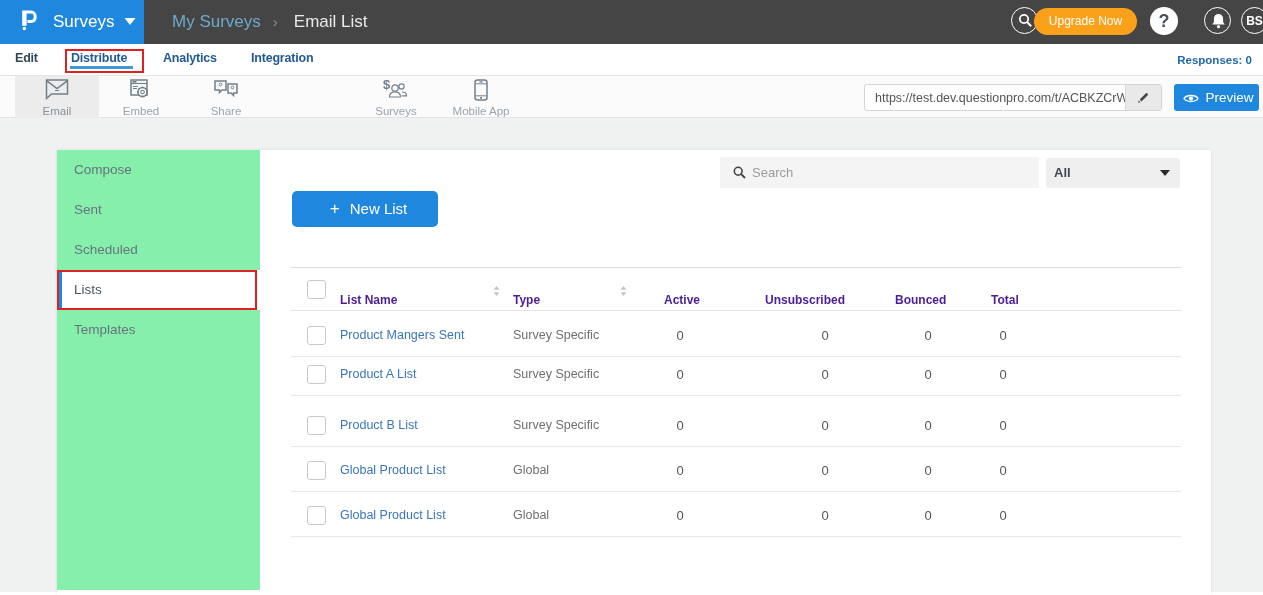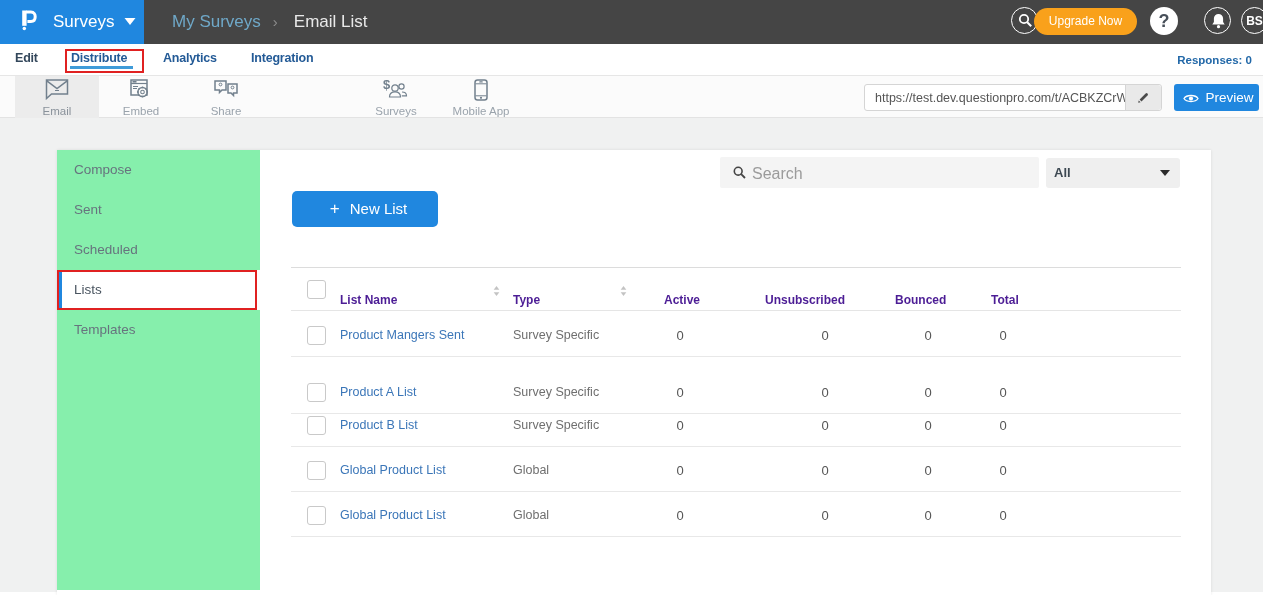--- a/index.html
+++ b/index.html
@@ -50,21 +50,21 @@
     box-shadow:0 0 3px rgba(0,0,0,0.10); }
   #sidebar { position:absolute; left:0; top:0; width:203px; height:440px; background:#86efac; }
   .sideitem { position:absolute; left:0; width:203px; height:40px; font-size:13.5px; color:#67737E;
     line-height:40px; padding-left:17px; }
   #side-lists { background:#fff; color:#4A5560; }
   #side-lists .bluebar { position:absolute; left:0; top:0; width:5px; height:40px; background:#2087DF; }
   #lists-redbox { position:absolute; left:0; top:120px; width:200px; height:40px; border:2px solid #E02121; }
   
   #searchbox { position:absolute; left:663px; top:7px; width:319px; height:31px; background:#F4F4F4;
     border-radius:2px; }
-  #searchbox .ph { position:absolute; left:32px; top:8px; font-size:16px; color:#9B9B9B;text-align:right; }
+  #searchbox .ph { position:absolute; left:32px; top:8px; font-size:13px; color:#9B9B9B;text-align:right; }
   #allbox { position:absolute; left:989px; top:8px; width:134px; height:30px; background:#EFEFEF;
     border-radius:3px; font-size:13px; color:#3D4852; font-weight:bold; line-height:30px; padding-left:8px; }
   #allbox .caret { position:absolute; right:10px; top:12px; width:0; height:0;
     border-left:5px solid transparent; border-right:5px solid transparent; border-top:6px solid #2b2b2b; }
   #newlist { position:absolute; left:235px; top:41px; width:146px; height:36px; background:#2087DF;
     border-radius:5px; color:#fff; font-size:15px; text-align:center; line-height:36px; text-indent:7px; }
   
   #table { position:absolute; left:234px; top:117px; width:890px; }
   .hrow { position:absolute; left:0; top:0; width:890px; height:44px; border-top:1px solid #dcdcdc;
     border-bottom:1px solid #e5e5e5; }
@@ -241,21 +241,21 @@
     </div>
     <div class="trow" style="top:45px">
       <div class="cb" style="top:14px"></div>
       <span class="lname">Product Mangers Sent</span>
         <span class="ltype">Survey Specific</span>
       <span class="num" style="left:389px">0</span>
         <span class="num" style="left:534px">0</span>
       <span class="num" style="left:637px">0</span>
         <span class="num" style="left:712px">0</span>
     </div>
-    <div class="trow" style="top:102px">
+    <div class="trow" style="top:84px">
       <div class="cb" style="top:14px"></div>
       <span class="lname">Product A List</span>
         <span class="ltype">Survey Specific</span>
       <span class="num" style="left:389px">0</span>
         <span class="num" style="left:534px">0</span>
       <span class="num" style="left:637px">0</span>
         <span class="num" style="left:712px">0</span>
     </div>
     <div class="trow" style="top:135px">
       <div class="cb" style="top:14px"></div>

